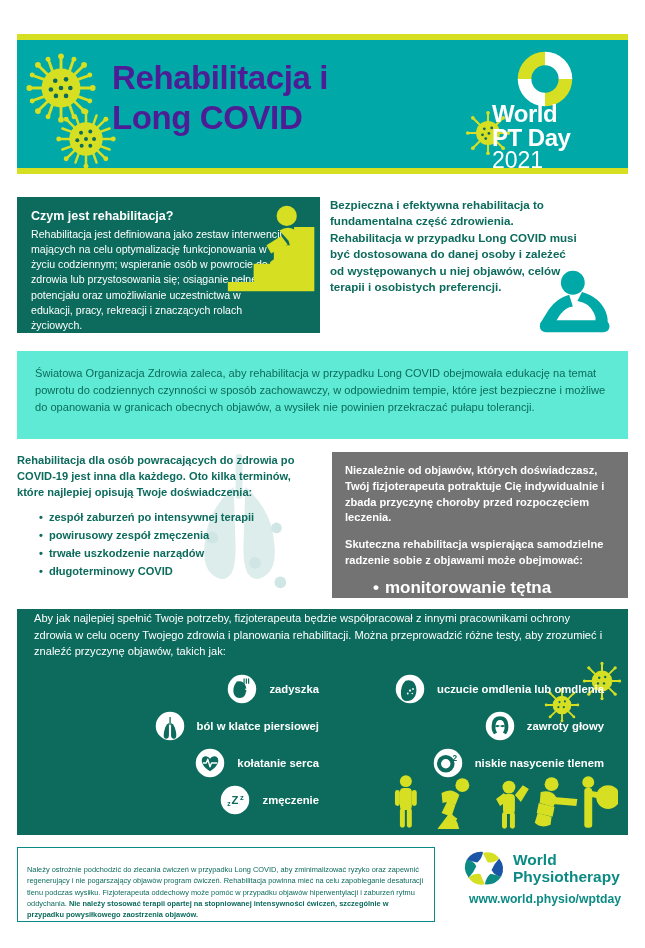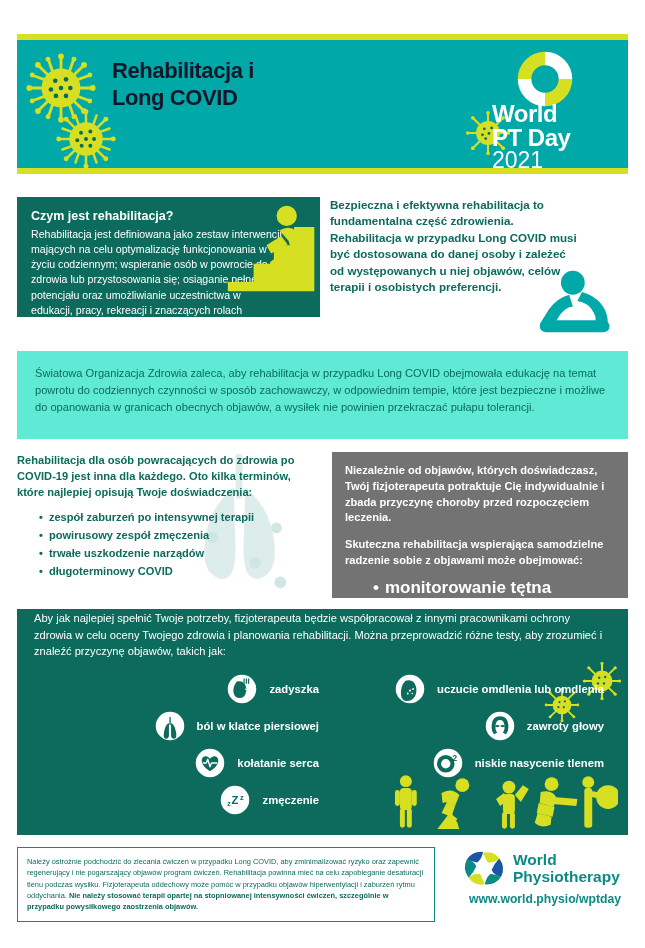--- a/index.html
+++ b/index.html
@@ -12,21 +12,21 @@
   .page { position: relative; width: 645px; height: 948px; background:#fff; }
 
   
   .header {
     position:absolute; left:17px; top:34px; width:611px; height:140px;
     background:#00A9A7;
     border-top:6px solid #D7DF23; border-bottom:6px solid #D7DF23;
   }
   .header-title {
     position:absolute; left:95px; top:18px; width:330px;
-    color:#0f172a; font-size:22px; font-weight:bold; line-height:1.22;
+    color:#4c1d95; font-size:33px; font-weight:bold; line-height:1.22;
     letter-spacing:-0.4px;
   }
   .header-title .l2 { display:block; }
 
   
   .wptday {
     position:absolute; right:14px; top:8px; width:122px; height:126px;
     color:#ffffff;
   }
   .wptday .ring { position:absolute; left:22px; top:0px; }
@@ -42,21 +42,21 @@
   .box-dark {
     position:absolute; background:#0C6B5C; color:#ffffff;
   }
   .box-teal {
     position:absolute; background:#737373; color:#ffffff;
   }
   .box-yellow {
     position:absolute; background:#5eead4; color:#0C6B5C;
   }
 
-  #what-rehab { left:17px; top:197px; width:303px; height:120px; padding:12px 14px 10px 14px; }
+  #what-rehab { left:17px; top:197px; width:303px; height:136px; padding:12px 14px 10px 14px; }
   #what-rehab h2 { font-size:12.5px; font-weight:bold; margin-bottom:4px; }
   #what-rehab p { font-size:10.6px; line-height:1.43; width:252px; }
 
   #stairs-icon { position:absolute; right:2px; top:6px; width:92px; height:92px; }
 
   #safe-rehab { position:absolute; left:330px; top:197px; width:300px; height:140px; color:#0C6B5C; }
   #safe-rehab p { font-size:11.6px; line-height:1.42; font-weight:bold; }
   #safe-rehab p.p1 { width:268px; }
   #safe-rehab p.p2 { width:252px; }
   #sit-icon { position:absolute; right:4px; bottom:2px; width:110px; height:66px; }
@@ -87,21 +87,21 @@
   .sym-col { width:285px; }
   .sym-row { display:flex; align-items:center; height:34px; margin-bottom:3px;justify-content:flex-end; }
   .sym-ico { width:30px; height:30px; flex:0 0 30px; margin-right:12px; }
   .sym-lbl { font-size:11.3px; font-weight:bold; color:#ffffff; }
   #figures { position:absolute; right:10px; bottom:6px; width:228px; height:56px; z-index:3; }
 
   
   #caution {
     position:absolute; left:17px; top:847px; width:418px; height:75px;
     border:1.4px solid #0C8A84; background:#ffffff; color:#0C6B5C;
-    padding:8px 9px;
+    padding:16px 9px;
   }
   #caution p { font-size:7.4px; line-height:1.52; }
   #caution b { font-weight:bold; }
 
   #wp-logo { position:absolute; left:455px; top:848px; width:180px; height:74px; }
   #wp-logo .txt { position:absolute; left:58px; top:4px; color:#0C8A84; font-size:15.5px; font-weight:bold; line-height:1.08; }
   #wp-logo .txt .l2 { color:#0C8A84; }
   #wp-url { position:absolute; left:0px; top:44px; width:180px; text-align:center; color:#0C8A84; font-size:12.2px; font-weight:bold; }
 </style>
 </head>

